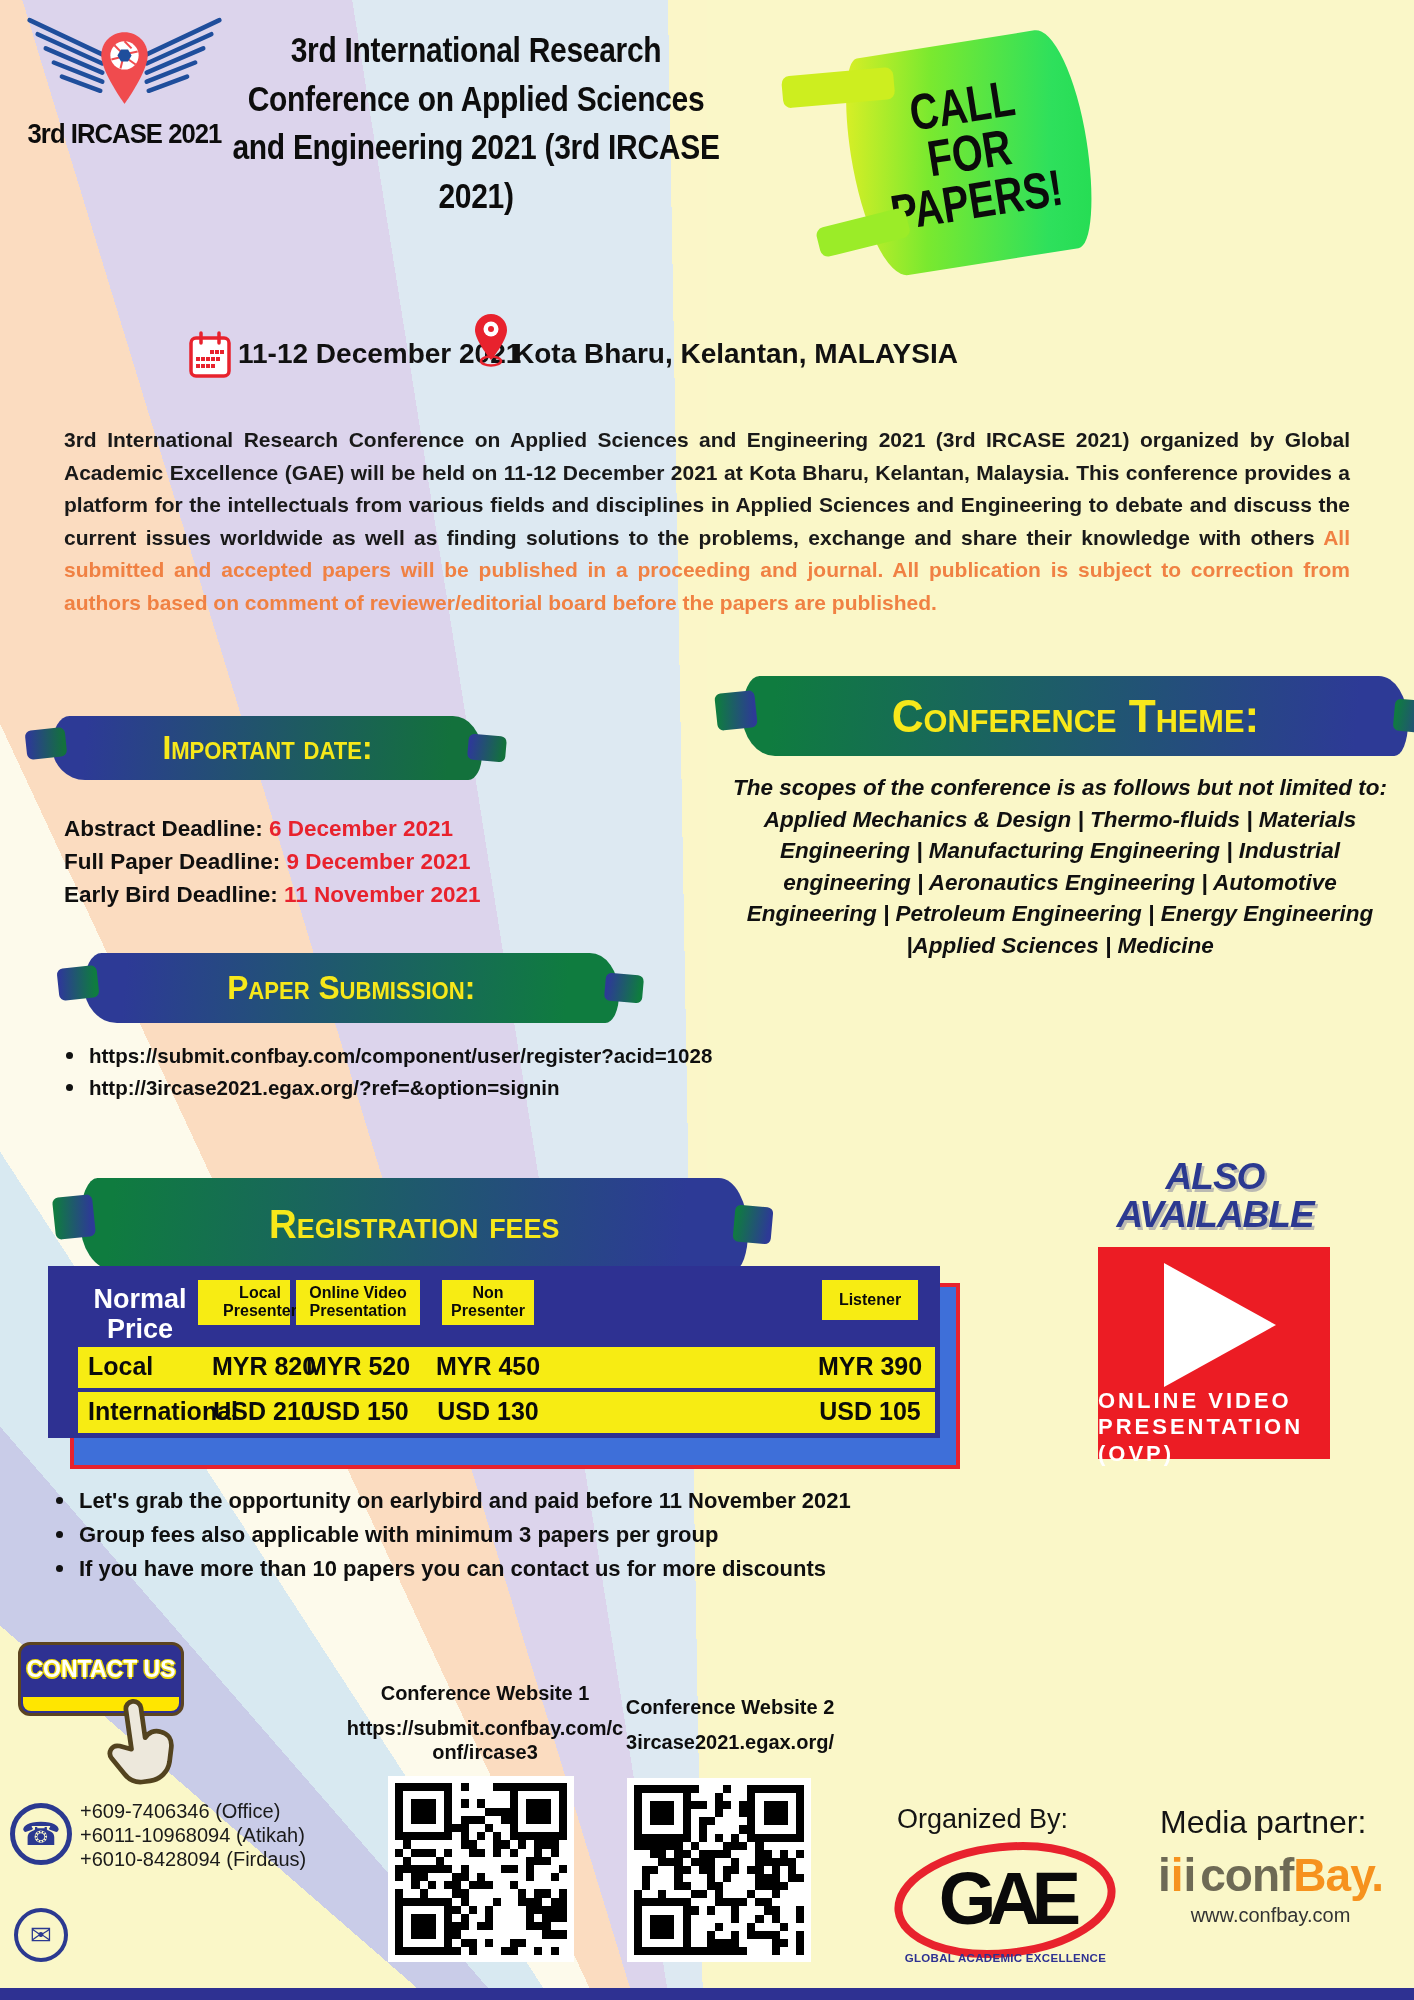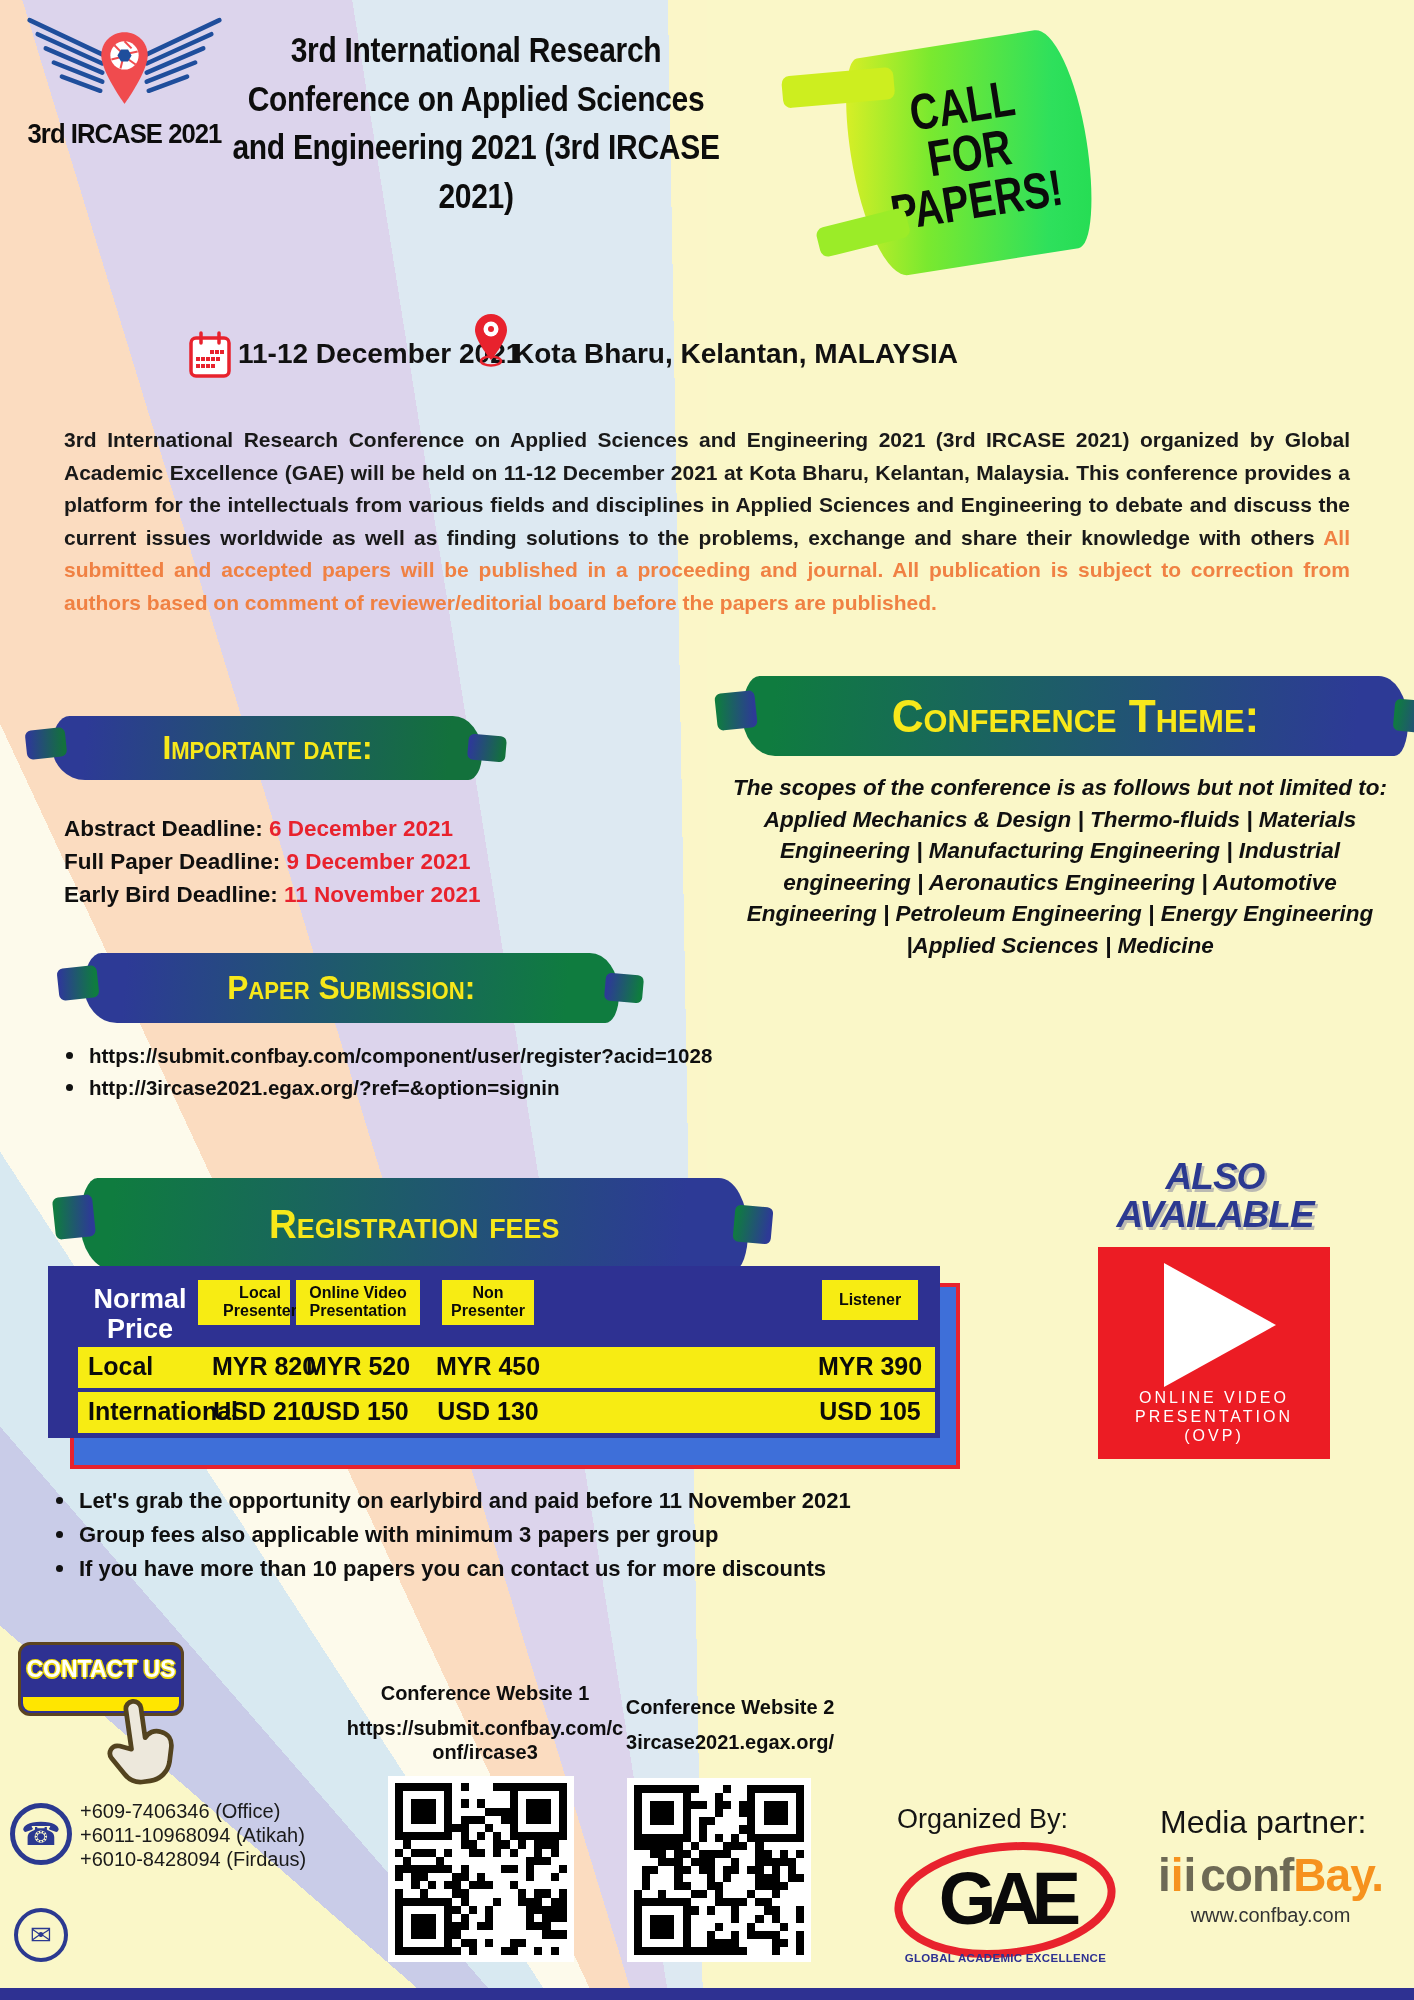--- a/index.html
+++ b/index.html
@@ -72,22 +72,22 @@
   .cell{position:absolute;top:5px;width:120px;text-align:center;font-size:25px;font-weight:800;color:#0b0b0b;}
   .v1{left:118px;margin-left:8px;}.v2{left:220px;}.v3{left:350px;}.v4{left:732px;}
   
   .notes{left:56px;top:1484px;width:920px;font-size:22px;font-weight:800;line-height:34px;color:#0f0f0f;}
   
   .also{left:1095px;top:1158px;width:240px;text-align:center;font-style:italic;font-weight:900;color:#2B3990;
     font-size:37px;line-height:1.02;letter-spacing:-1px;text-shadow:2.5px 2.5px 0 rgba(110,110,150,.45);}
   .ovp{left:1098px;top:1247px;width:232px;height:212px;background:#EC1C24;}
   .play{position:absolute;left:66px;top:16px;width:0;height:0;border-left:112px solid #fff;
     border-top:62px solid transparent;border-bottom:62px solid transparent;}
-  .ovp-lines{position:absolute;left:0;right:0;top:141px;text-align:center;color:#fff;font-weight:400;
-    font-size:16px;line-height:1.2;letter-spacing:3px;}
+  .ovp-lines{position:absolute;left:0;right:0;top:141px;text-align:left;color:#fff;font-weight:700;
+    font-size:22px;line-height:1.2;letter-spacing:3px;}
   
   .contact-btn{left:18px;top:1642px;width:160px;height:68px;background:#2E3192;border:3px solid #5C4420;border-radius:12px;cursor:pointer;}
   .contact-btn::after{content:"";position:absolute;left:2px;right:2px;bottom:2px;height:14px;background:#FFE600;border-radius:0 0 8px 8px;}
   .contact-btn .lbl{position:absolute;left:0;right:0;top:11px;text-align:center;font-size:23px;font-weight:900;color:#fff;
     text-shadow:1.5px 0 #E8D40A,-1.5px 0 #E8D40A,0 1.5px #E8D40A,0 -1.5px #E8D40A;}
   .hand{left:95px;top:1697px;}
   .ring{border-radius:50%;display:flex;align-items:center;justify-content:center;color:#2B3990;}
   .phone-ring{left:10px;top:1803px;width:52px;height:52px;border:5px solid #2B3990;font-size:32px;}
   .email-ring{left:14px;top:1908px;width:46px;height:46px;border:4px solid #2B3990;font-size:26px;}
   .phones{left:80px;top:1800px;font-size:20px;line-height:23.8px;font-weight:500;color:#1a1a1a;}

